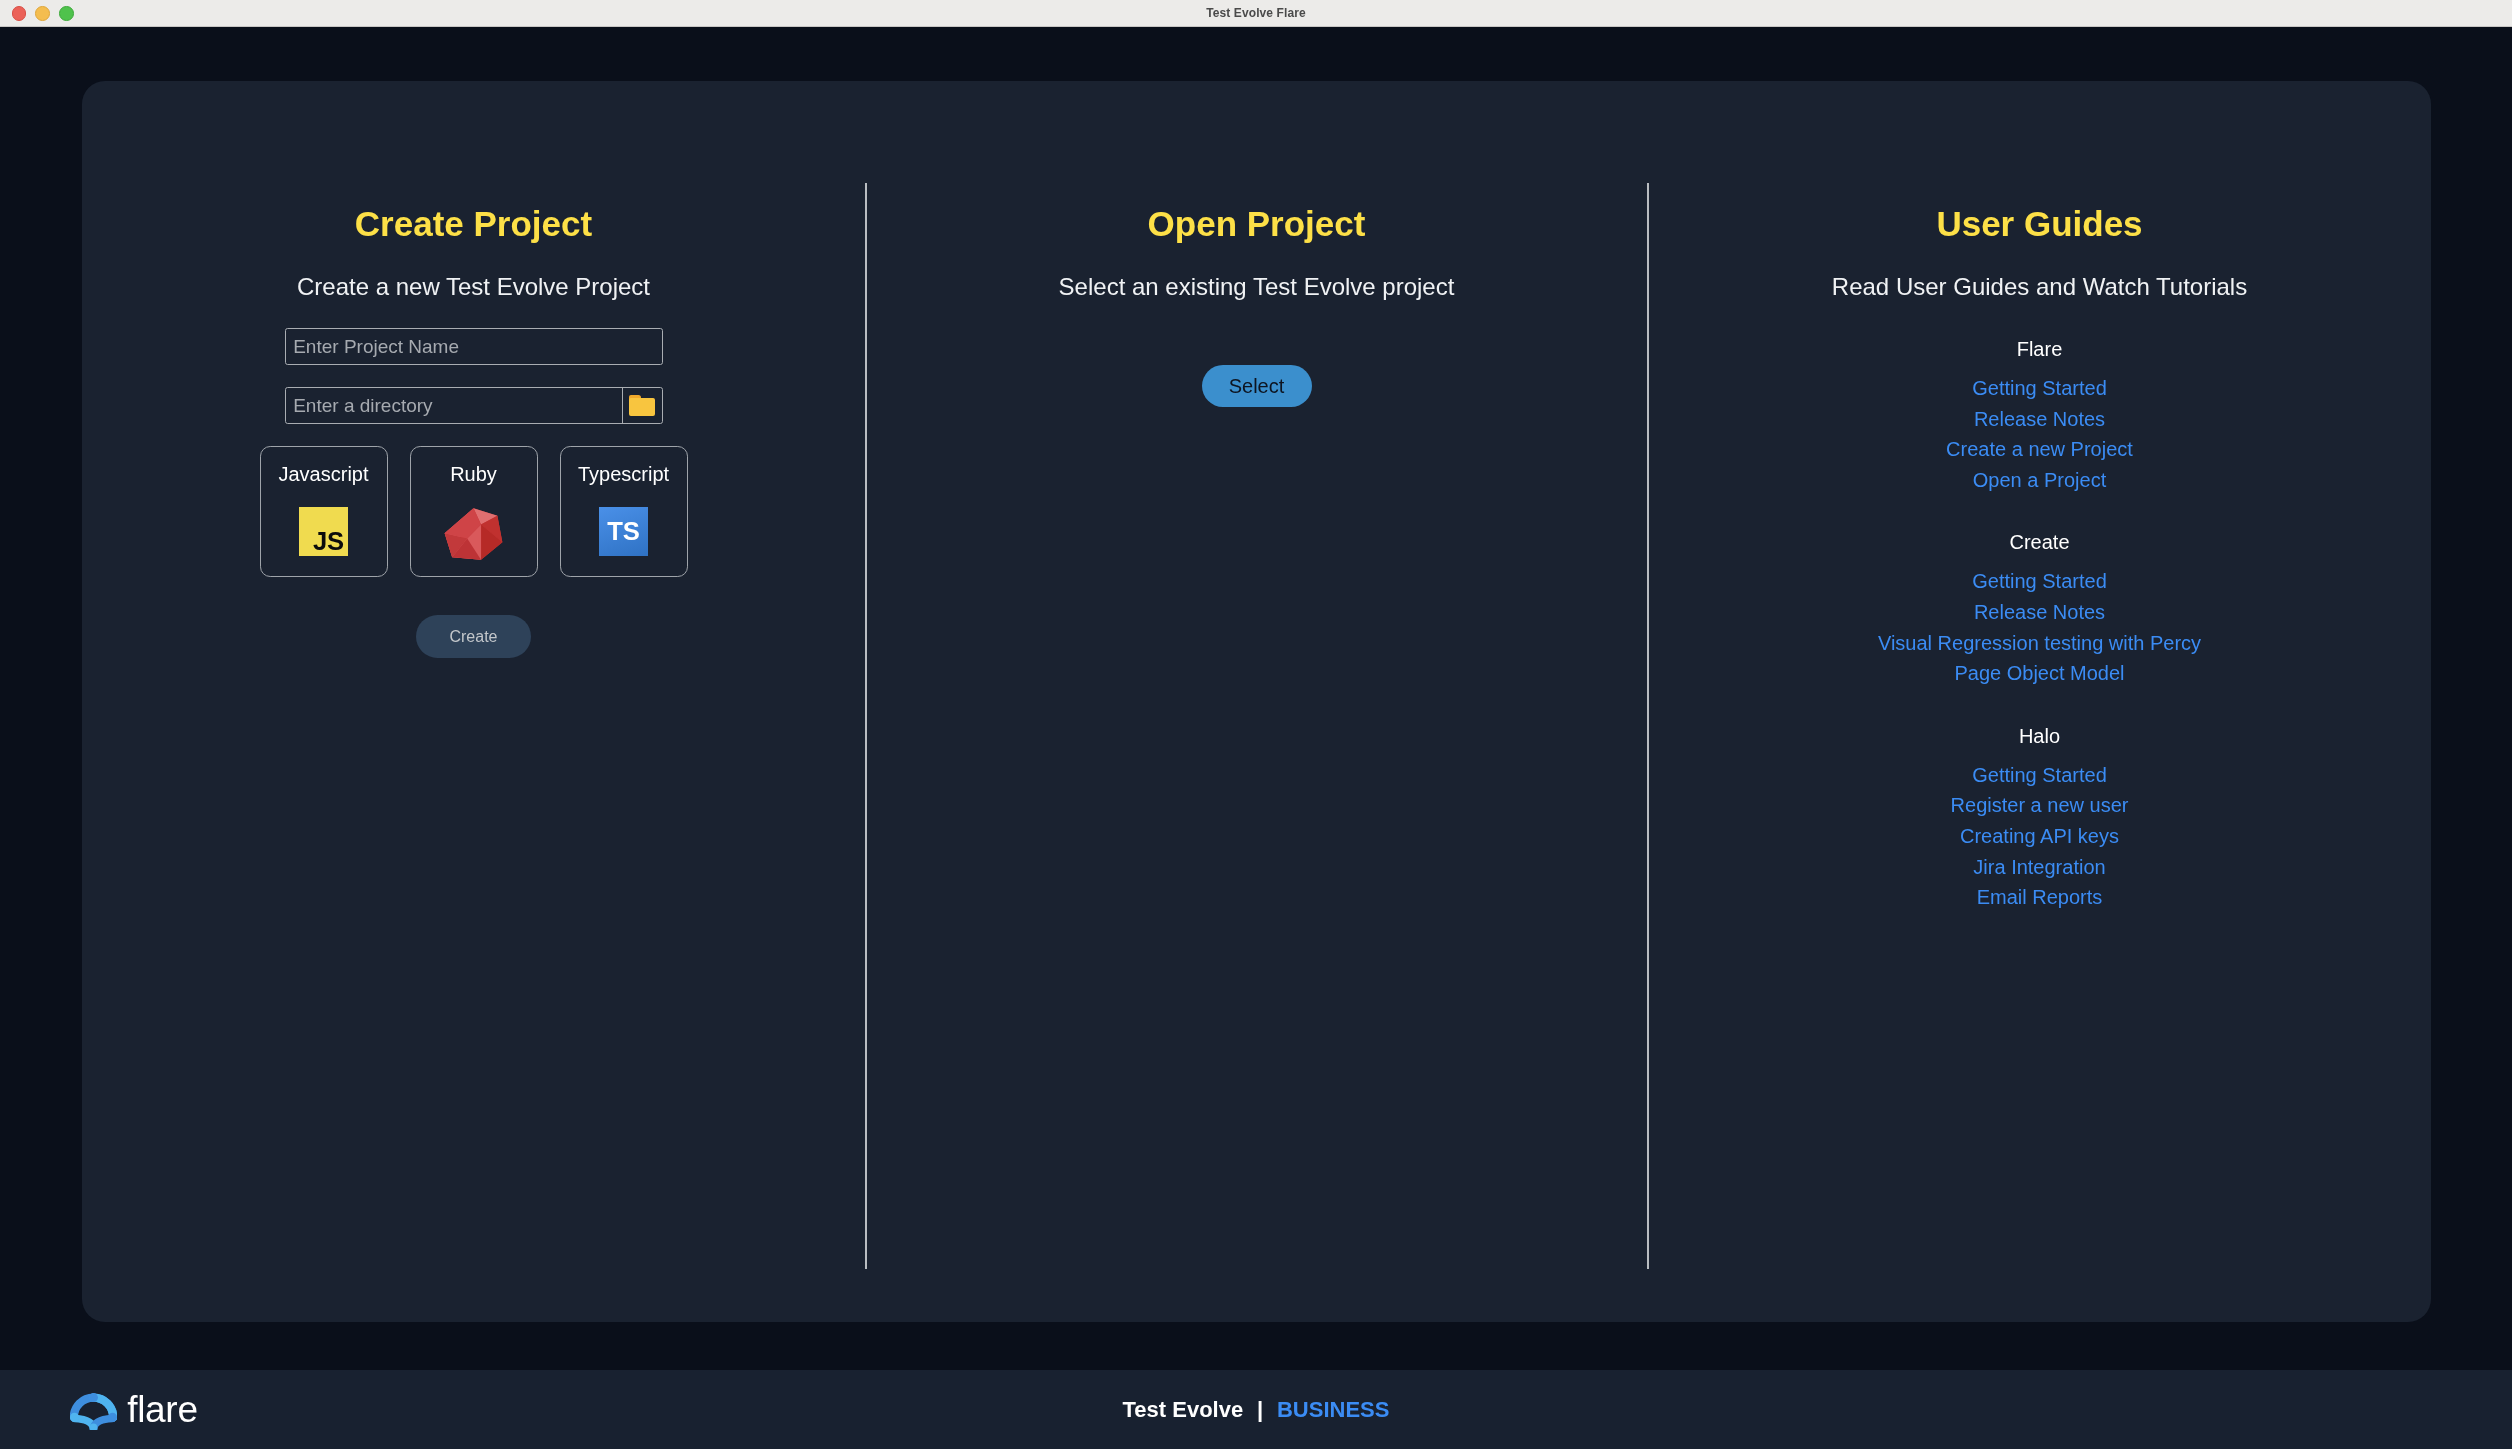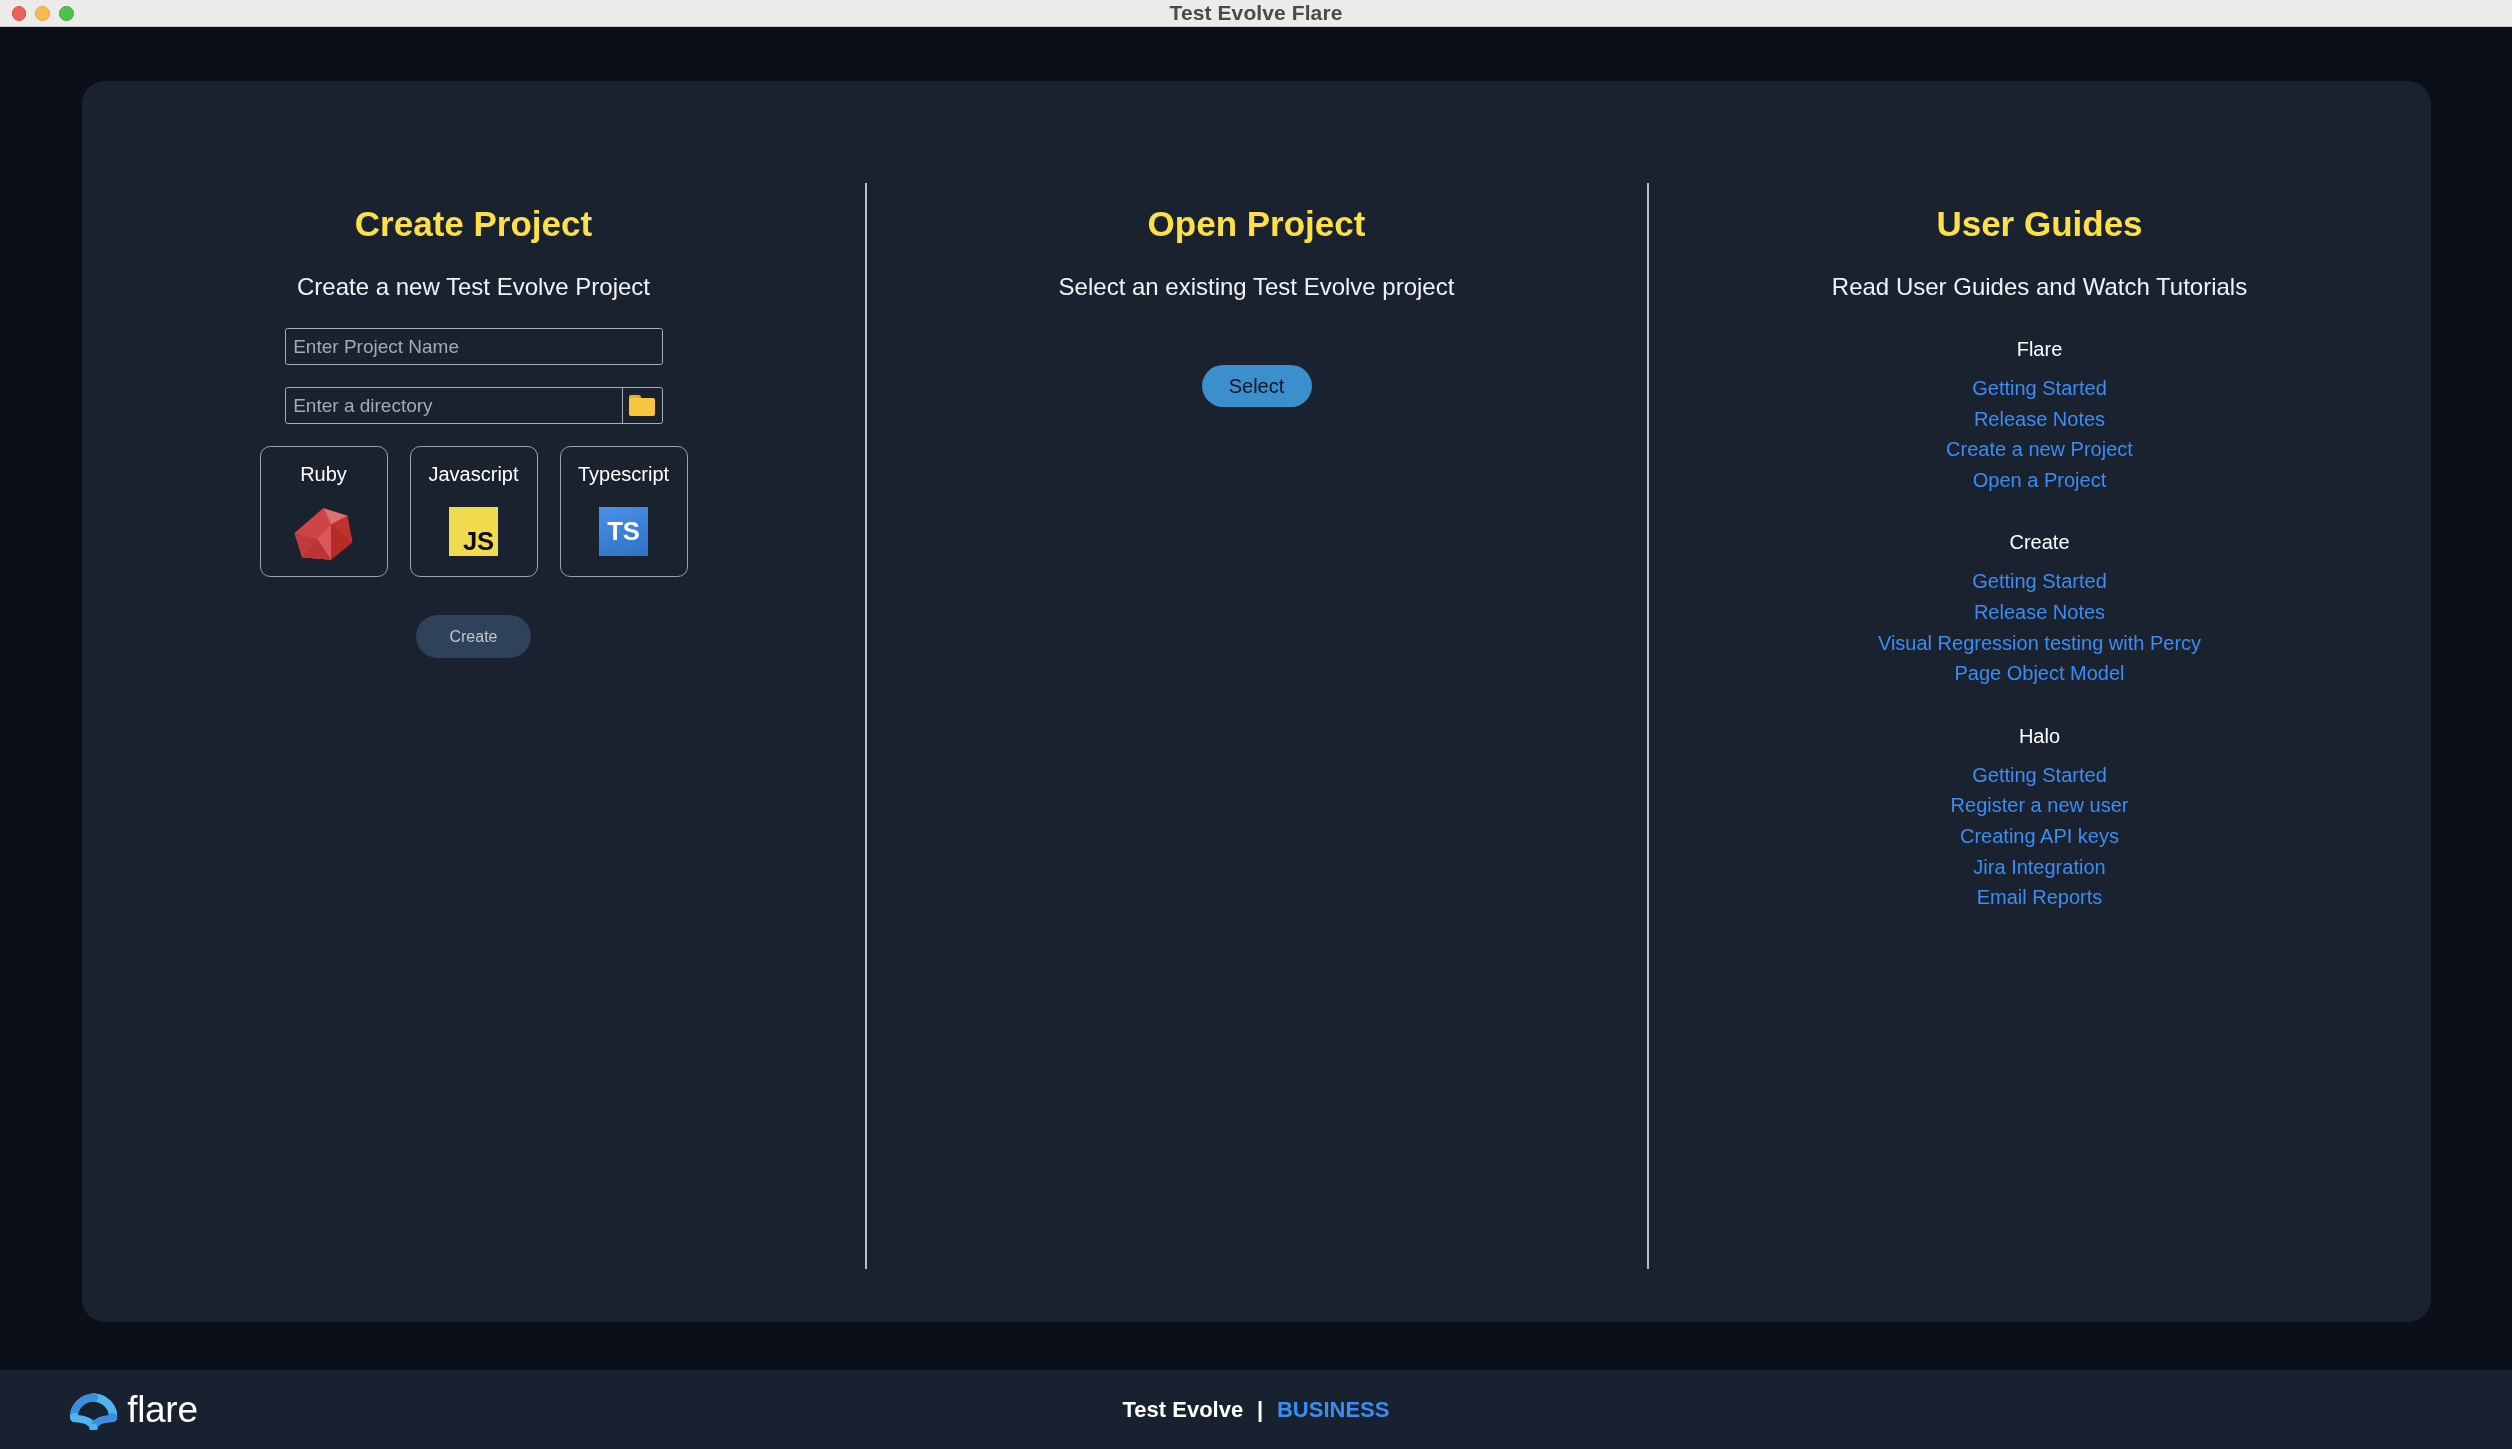--- a/index.html
+++ b/index.html
@@ -27,21 +27,21 @@
     left: 11.5px; top: 0; height: 27px;
     display: flex; align-items: center; gap: 9px;
   }
   .light { width: 14.7px; height: 14.7px; border-radius: 50%; }
   .light.red    { background: #eb6158; border: 0.6px solid #d94e45; }
   .light.yellow { background: #f4bd4f; border: 0.6px solid #dfa63a; }
   .light.green  { background: #4fc24c; border: 0.6px solid #3da93a; }
   .win-title {
     width: 100%;
     text-align: center;
-    font-size: 21px;
+    font-size: 12px;
     font-weight: bold;
     color: #4a4a4a;
     letter-spacing: 0.1px;
   }
 
   
   .app-body {
     position: absolute;
     top: 27px; left: 0;
     width: 2512px;
@@ -287,41 +287,41 @@
           <span class="ph">Enter a directory</span>
           <span class="folder-btn">
             <span class="folder-ico">
               <span class="tab"></span>
                 <span class="body"></span>
             </span>
           </span>
         </div>
 
         <div class="langs">
+
+          <div class="lang-card">
+            <span class="lang-name">Javascript</span>
+            <span class="lang-ico js-ico">JS</span>
+          </div>
 
           <div class="lang-card">
             <span class="lang-name">Ruby</span>
             <span class="lang-ico">
               <svg class="ruby-ico" viewBox="0 0 100 86">
                 <path d="M50 2 L88 14 L96 56 L62 84 L16 80 L4 42 Z" fill="#c9393b"></path>
                 <path d="M50 2 L4 42 L16 80 Z" fill="#d45255"></path>
                 <path d="M50 2 L88 14 L62 28 Z" fill="#e06f70"></path>
                 <path d="M62 28 L88 14 L96 56 Z" fill="#c0312f"></path>
                 <path d="M62 28 L96 56 L62 84 Z" fill="#b62a27"></path>
                 <path d="M4 42 L40 50 L16 80 Z" fill="#c2393b"></path>
                 <path d="M40 50 L62 28 L62 84 L16 80 Z" fill="#d9595b"></path>
                 <path d="M40 50 L62 28 L50 2 L4 42 Z" fill="#cf4447"></path>
                 <path d="M40 50 L62 84 L16 80 Z" fill="#bd3336"></path>
               </svg>
             </span>
-          </div>
-
-          <div class="lang-card">
-            <span class="lang-name">Javascript</span>
-            <span class="lang-ico js-ico">JS</span>
           </div>
 
           <div class="lang-card">
             <span class="lang-name">Typescript</span>
             <span class="lang-ico ts-ico">TS</span>
           </div>
 
         </div>
 
         <button class="btn btn-create">Create</button>

